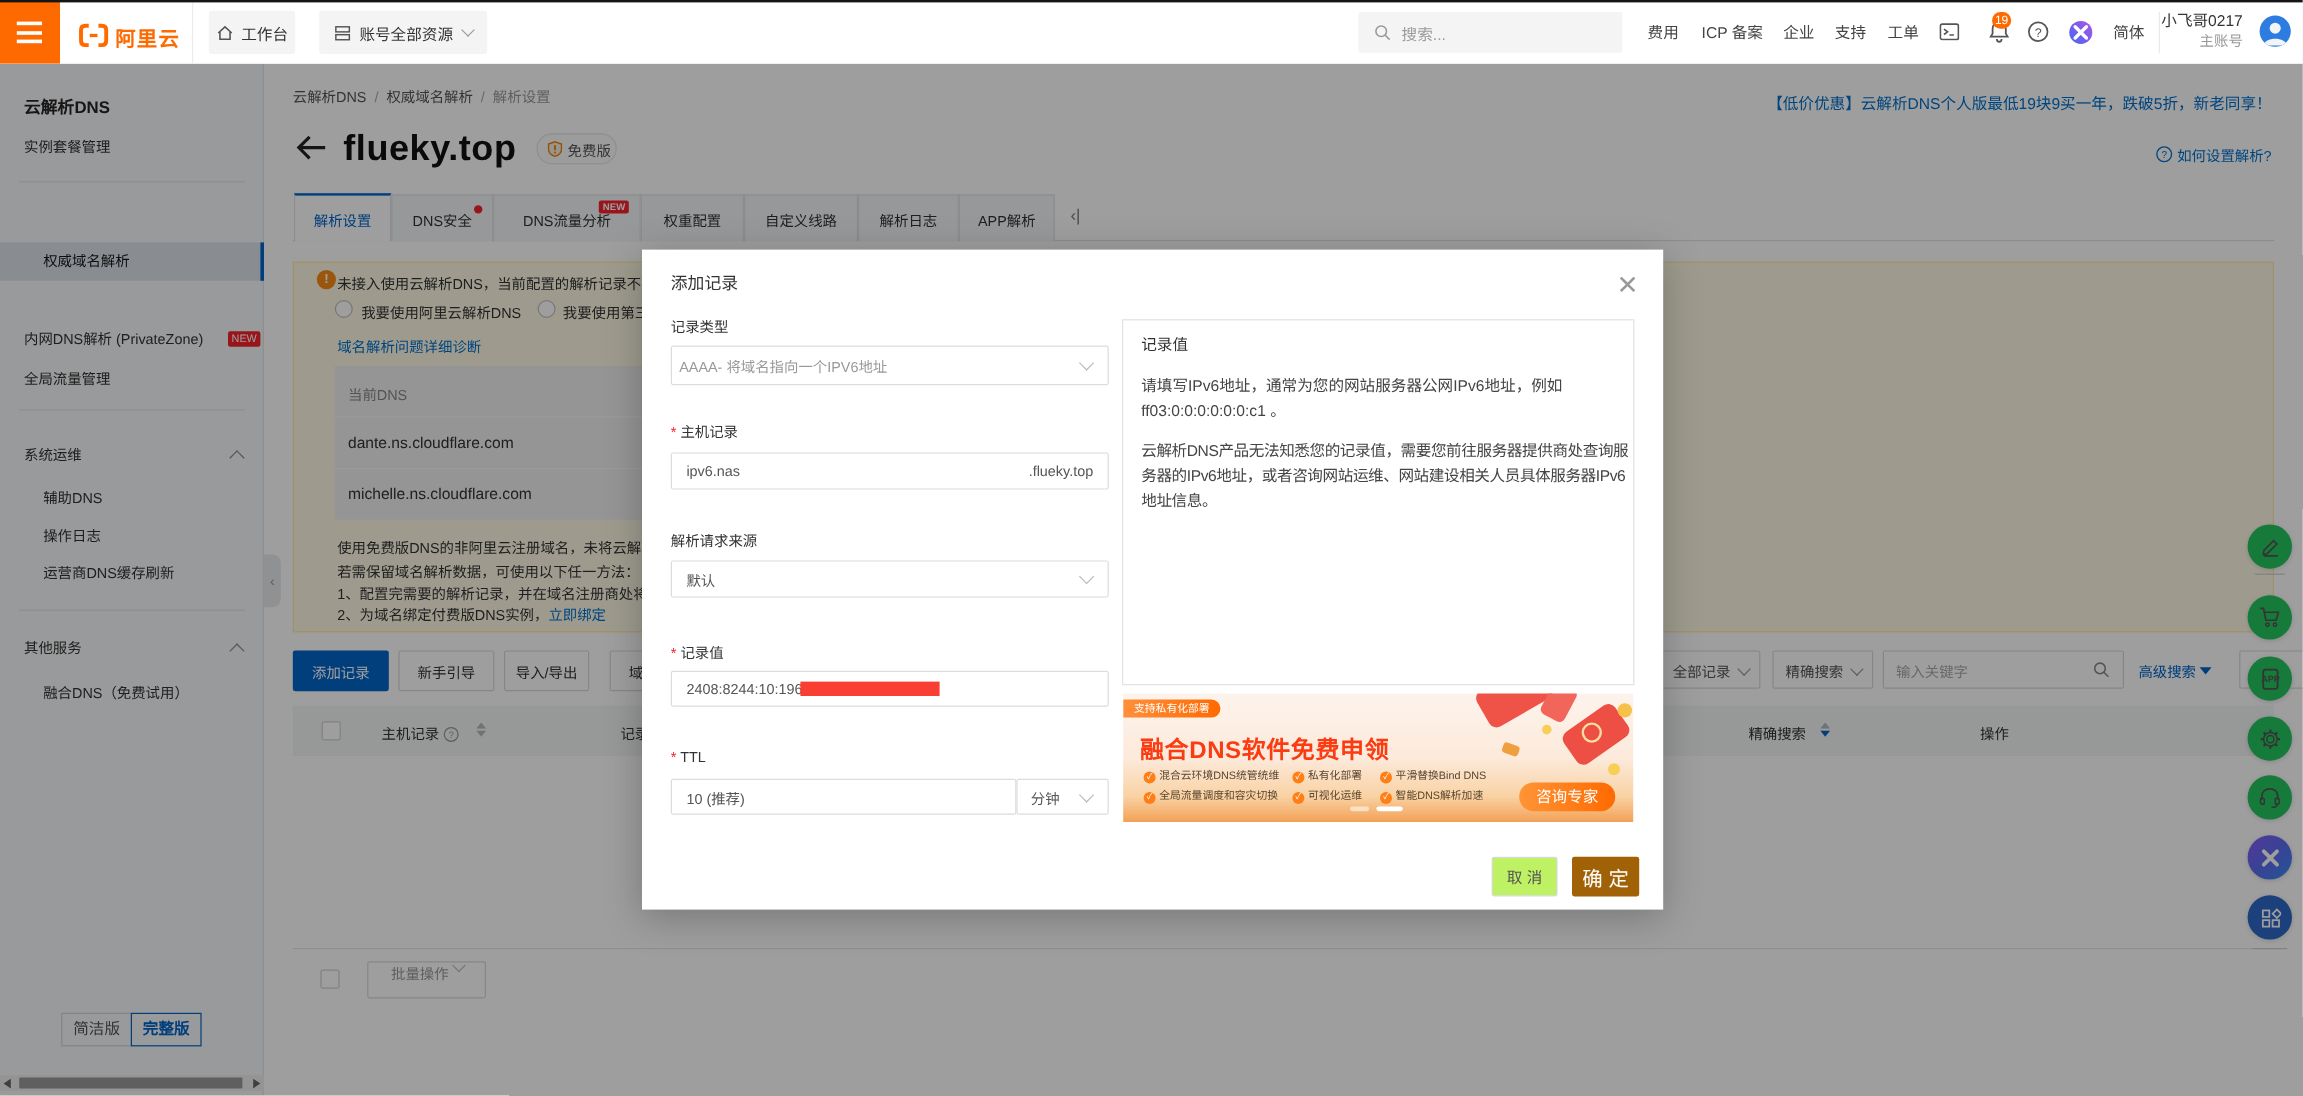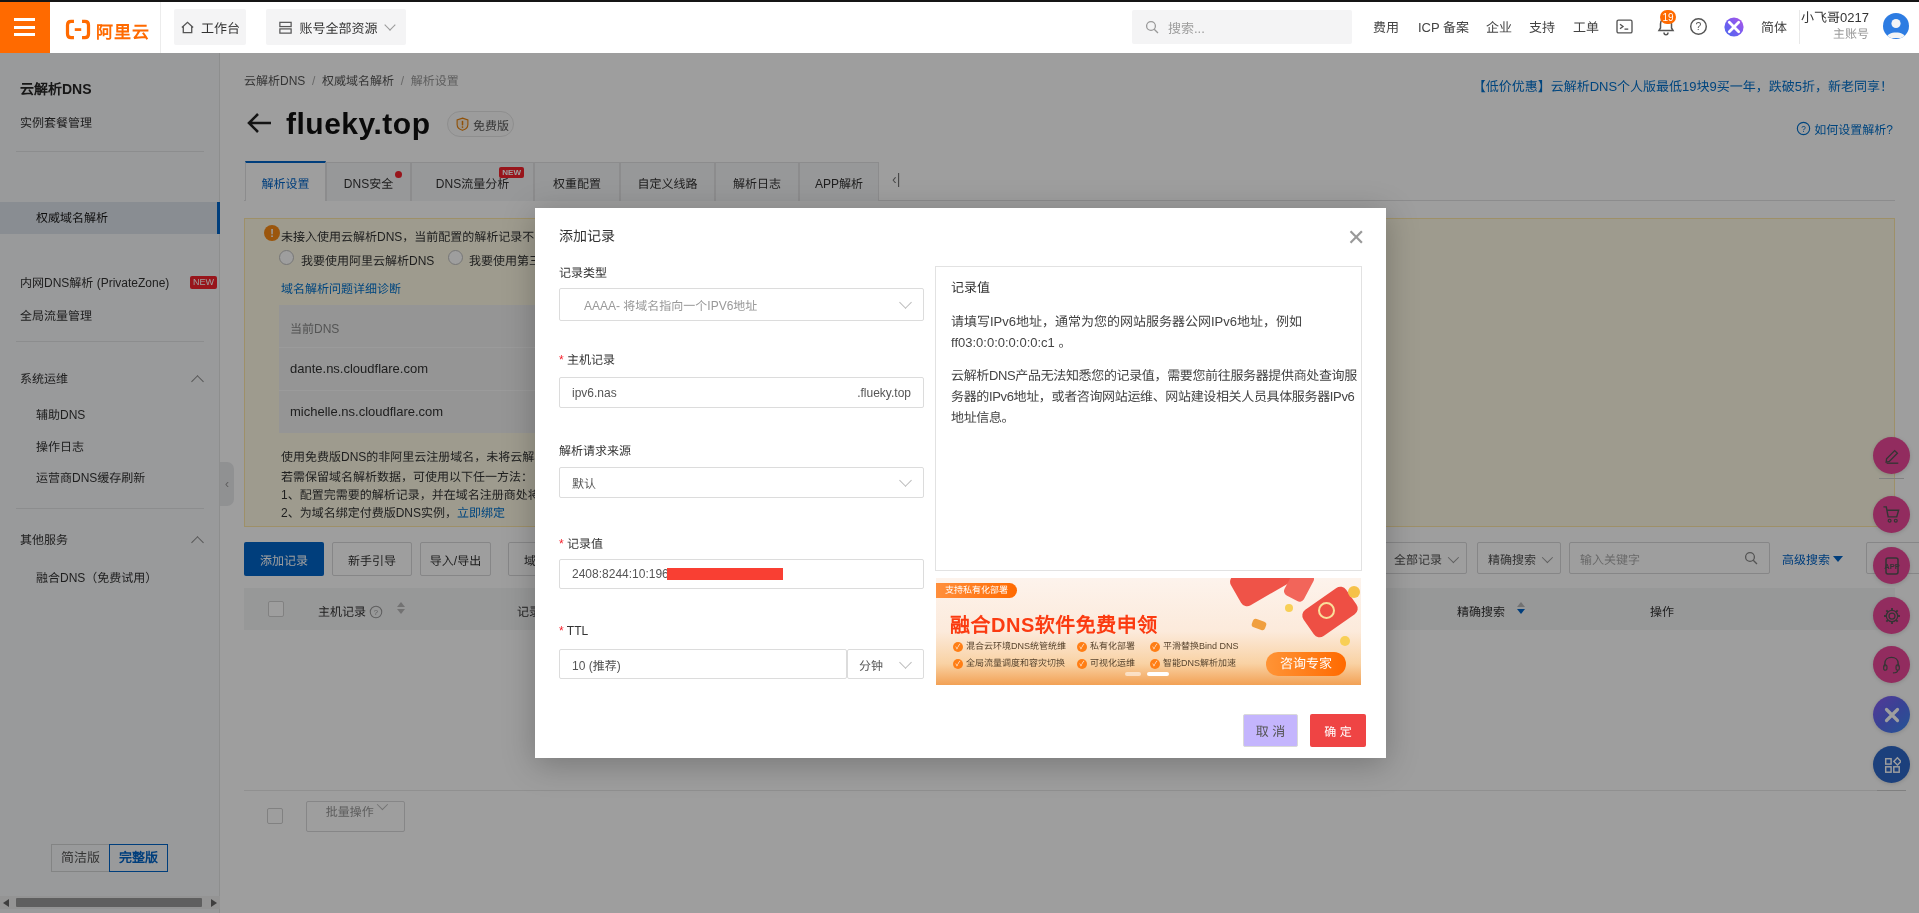--- a/index.html
+++ b/index.html
@@ -30,21 +30,21 @@
 .tab{position:absolute;top:109px;height:39px;background:#f4f5f7;border:1px solid #e2e3e4;border-bottom:none;color:#333;display:flex;align-items:center;justify-content:center;font-size:12px}
 
 #modal{position:absolute;left:535px;top:208px;width:851px;height:550px;background:#fff;z-index:60;box-shadow:0 6px 30px rgba(0,0,0,.25)}
 .mlabel{position:absolute;font-size:12px;color:#333}
 .req::before{content:"* ";color:#f5222d}
 .mfield{position:absolute;border:1px solid #dcdcdc;border-radius:2px;background:#fff;display:flex;align-items:center;font-size:12px;color:#555}
 .mchev{position:absolute;width:9px;height:9px;border-right:1.5px solid #bbb;border-bottom:1.5px solid #bbb;transform:rotate(45deg)}
 .bitem{position:absolute;font-size:9px;color:#59452f;white-space:nowrap}
 .bitem::before{content:"\2713";display:inline-block;width:10px;height:10px;background:#ff7e15;border-radius:50%;color:#fff;font-size:7px;text-align:center;line-height:10px;margin-right:3px;vertical-align:0.5px}
 
-.fcirc{position:absolute;left:1873px;width:37px;height:37px;border-radius:50%;background:#ec4899;box-shadow:0 1px 4px rgba(0,0,0,.15);display:flex;align-items:center;justify-content:center;z-index:20}
+.fcirc{position:absolute;left:1873px;width:37px;height:37px;border-radius:50%;background:#22c55e;box-shadow:0 1px 4px rgba(0,0,0,.15);display:flex;align-items:center;justify-content:center;z-index:20}
 </style>
 </head>
 <body>
 
 <div id="topbar">
   <div class="abs" style="left:0;top:0;width:1919px;height:2px;background:#151515;z-index:5"></div>
   <div id="burger">
       <i style="top:18px"></i>
       <i style="top:26px"></i>
       <i style="top:33px"></i>
@@ -301,21 +301,21 @@
       </svg>
   </div>
 </div>
 
 <div id="overlay"></div>
 
 <div id="modal">
   <div class="abs" style="left:24px;top:17px;font-size:14px;color:#333">添加记录</div>
   <div class="abs" style="left:812px;top:17px;font-size:22px;color:#999;font-weight:300">✕</div>
   <div class="mlabel" style="left:24px;top:55px">记录类型</div>
-  <div class="mfield" style="left:24px;top:80px;width:365px;height:33px;padding-left:24px;color:#999">AAAA- 将域名指向一个IPV6地址</div>
+  <div class="mfield" style="left:24px;top:80px;width:365px;height:33px;padding-left:6px;color:#999">AAAA- 将域名指向一个IPV6地址</div>
   <span class="mchev" style="left:366px;top:90px"></span>
   <div class="mlabel req" style="left:24px;top:142px">主机记录</div>
   <div class="mfield" style="left:24px;top:169px;width:365px;height:31px;padding-left:12px">ipv6.nas<span style="position:absolute;right:12px;color:#555">.flueky.top</span></div>
   <div class="mlabel" style="left:24px;top:233px">解析请求来源</div>
   <div class="mfield" style="left:24px;top:259px;width:365px;height:31px;padding-left:12px">默认</div>
   <span class="mchev" style="left:366px;top:268px"></span>
   <div class="mlabel req" style="left:24px;top:326px">记录值</div>
   <div class="mfield" style="left:24px;top:351px;width:365px;height:30px;padding-left:12px">2408:8244:10:1965</div>
   <div class="abs" style="left:132px;top:360px;width:116px;height:12px;background:#f93f33"></div>
   <div class="mlabel req" style="left:24px;top:416px">TTL</div>
@@ -343,15 +343,15 @@
     <div class="bitem" style="left:141px;top:61px">私有化部署</div>
     <div class="bitem" style="left:214px;top:61px">平滑替换Bind DNS</div>
     <div class="bitem" style="left:17px;top:78px">全局流量调度和容灾切换</div>
     <div class="bitem" style="left:141px;top:78px">可视化运维</div>
     <div class="bitem" style="left:214px;top:78px">智能DNS解析加速</div>
     <div class="abs" style="left:330px;top:74px;width:80px;height:24px;background:linear-gradient(90deg,#ff9436,#ff6a00);border-radius:12px;color:#fff;font-size:13px;text-align:center;line-height:24px">咨询专家</div>
     <div class="abs" style="left:189px;top:94px;width:16px;height:4px;background:rgba(255,255,255,.55);border-radius:2px"></div>
     <div class="abs" style="left:211px;top:94px;width:22px;height:4px;background:#fff;border-radius:2px"></div>
   </div>
 
-  <div class="abs" style="left:708px;top:506px;width:55px;height:33px;background:#c4b5fd;border:1px solid #d9d9d9;border-radius:2px;font-size:13px;color:#555;display:flex;align-items:center;justify-content:center">取 消</div>
-  <div class="abs" style="left:775px;top:506px;width:56px;height:33px;background:#ef4444;border-radius:2px;font-size:12px;color:#fff;display:flex;align-items:center;justify-content:center">确 定</div>
+  <div class="abs" style="left:708px;top:506px;width:55px;height:33px;background:#bef264;border:1px solid #d9d9d9;border-radius:2px;font-size:13px;color:#555;display:flex;align-items:center;justify-content:center">取 消</div>
+  <div class="abs" style="left:775px;top:506px;width:56px;height:33px;background:#a16207;border-radius:2px;font-size:17px;color:#fff;display:flex;align-items:center;justify-content:center">确 定</div>
 </div>
 
 </body></html>

